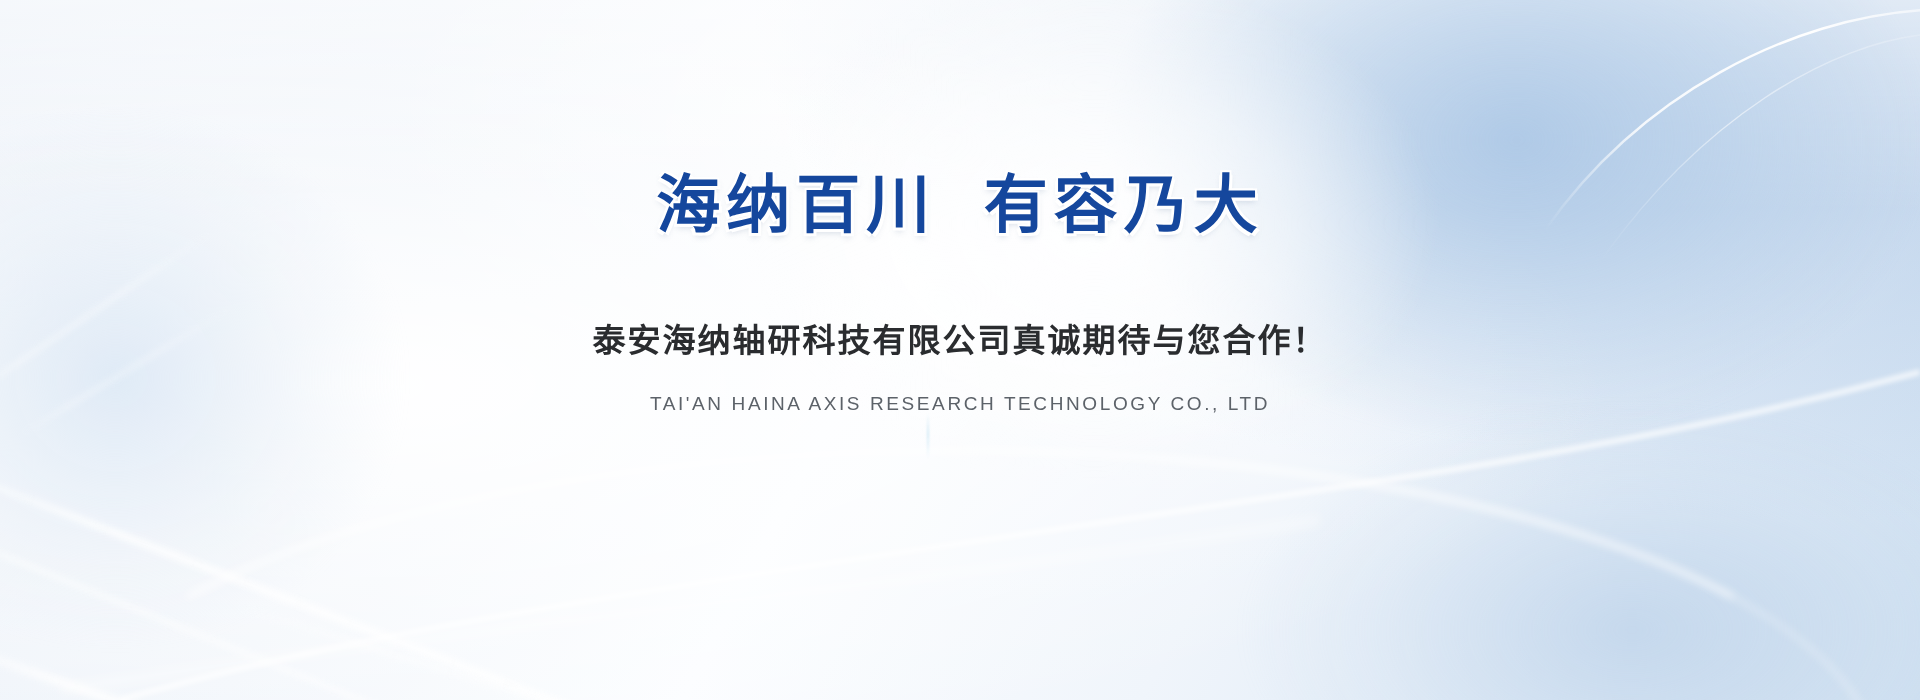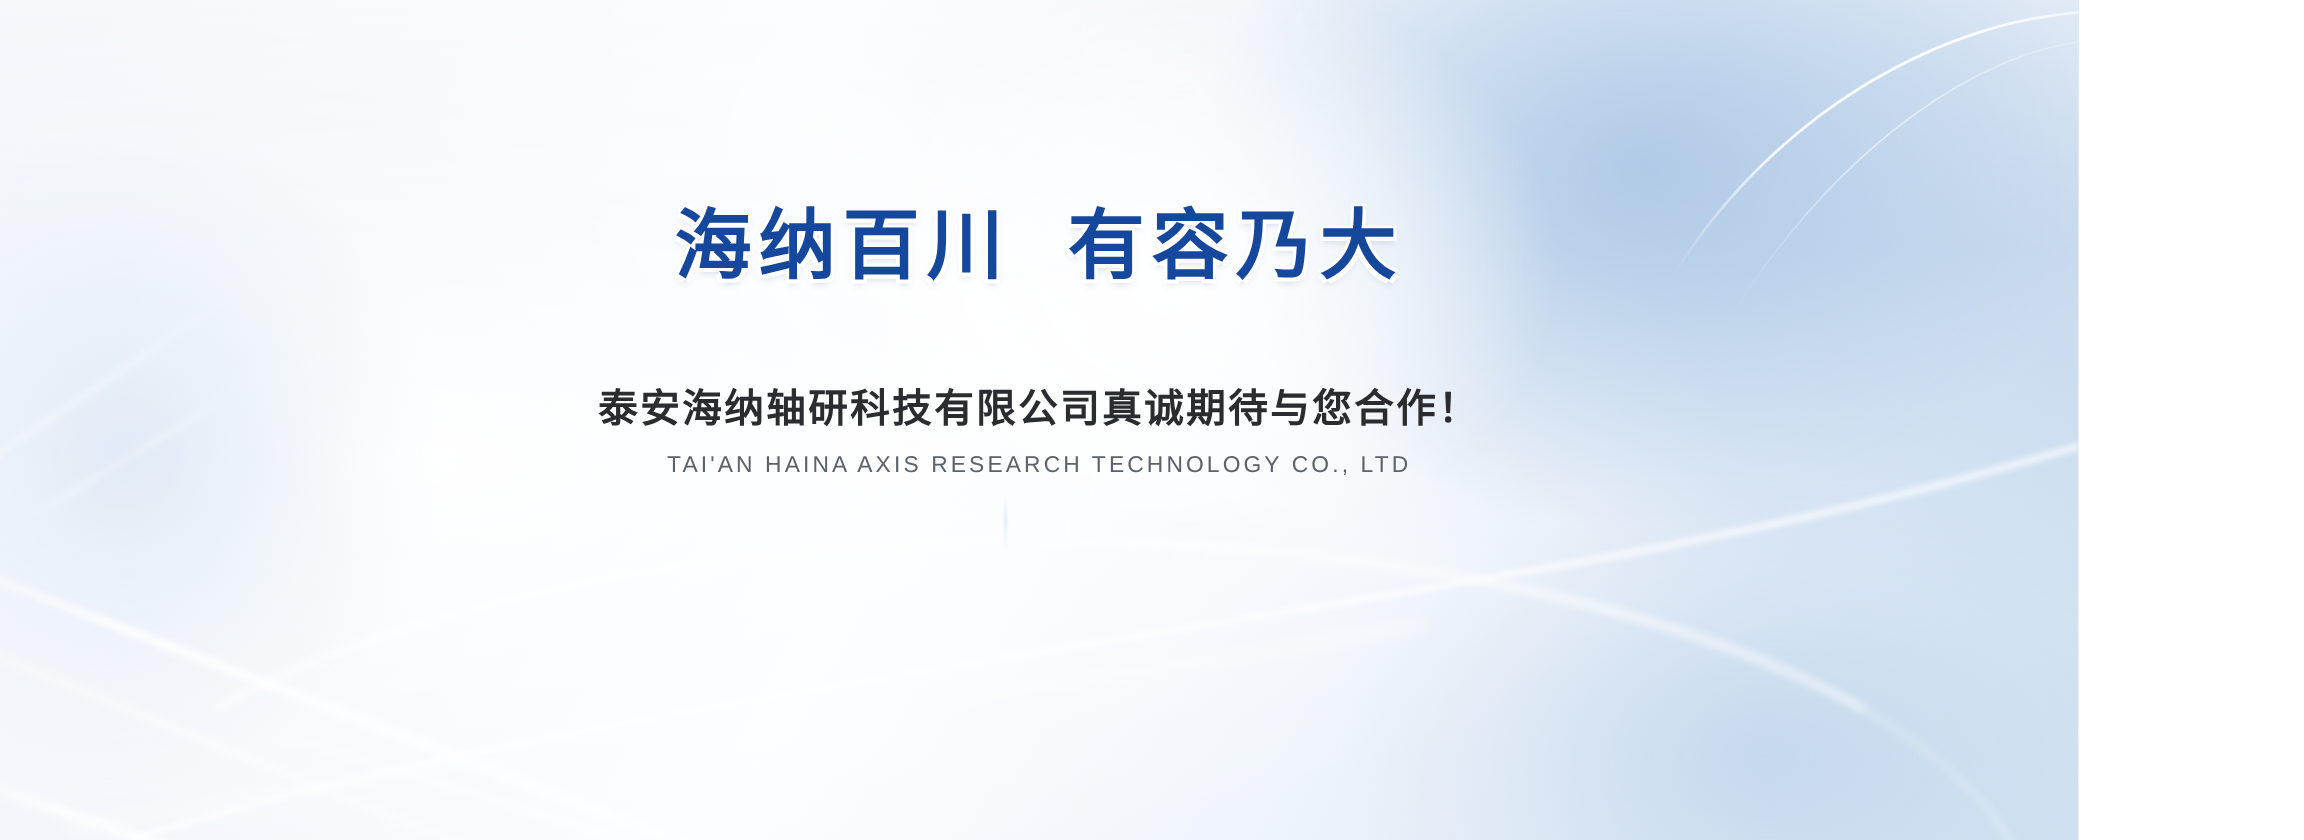--- a/index.html
+++ b/index.html
@@ -5,21 +5,21 @@
 <style>
   html, body {
     margin: 0;
     padding: 0;
     background: #ffffff;
   }
   * { box-sizing: border-box; }
 
   .banner {
     position: relative;
-    width: 1732px;
+    width: 1920px;
     height: 700px;
     overflow: hidden;
     font-family: "Liberation Sans", "DejaVu Sans", sans-serif;
     
     background:
       radial-gradient(120% 100% at 18% 55%, #ffffff 0%, rgba(255,255,255,0) 55%),
       radial-gradient(90% 120% at 95% 0%, #b9cfe9 0%, rgba(185,207,233,0) 62%),
       radial-gradient(70% 90% at 62% 18%, #ffffff 0%, rgba(255,255,255,0) 60%),
       linear-gradient(118deg, #eaf0f8 0%, #f2f6fb 26%, #fbfdff 46%, #f0f5fb 66%, #dde9f6 84%, #cfe0f1 100%);
   }
@@ -165,21 +165,21 @@
     margin: 1px;
     padding-top: 74px;
     font-size: 33px;
     font-weight: 700;
     letter-spacing: 2px;
     line-height: 1.35;
     color: #2a2c2f;
   }
 
   .subtitle-en {
-    margin: 0;
+    margin: 16px;
     padding-top: 11px;
     font-size: 19px;
     font-weight: 400;
     letter-spacing: 2.6px;
     line-height: 1.4;
     color: #5c6269;
     white-space: pre;
   }
 </style>
 </head>

